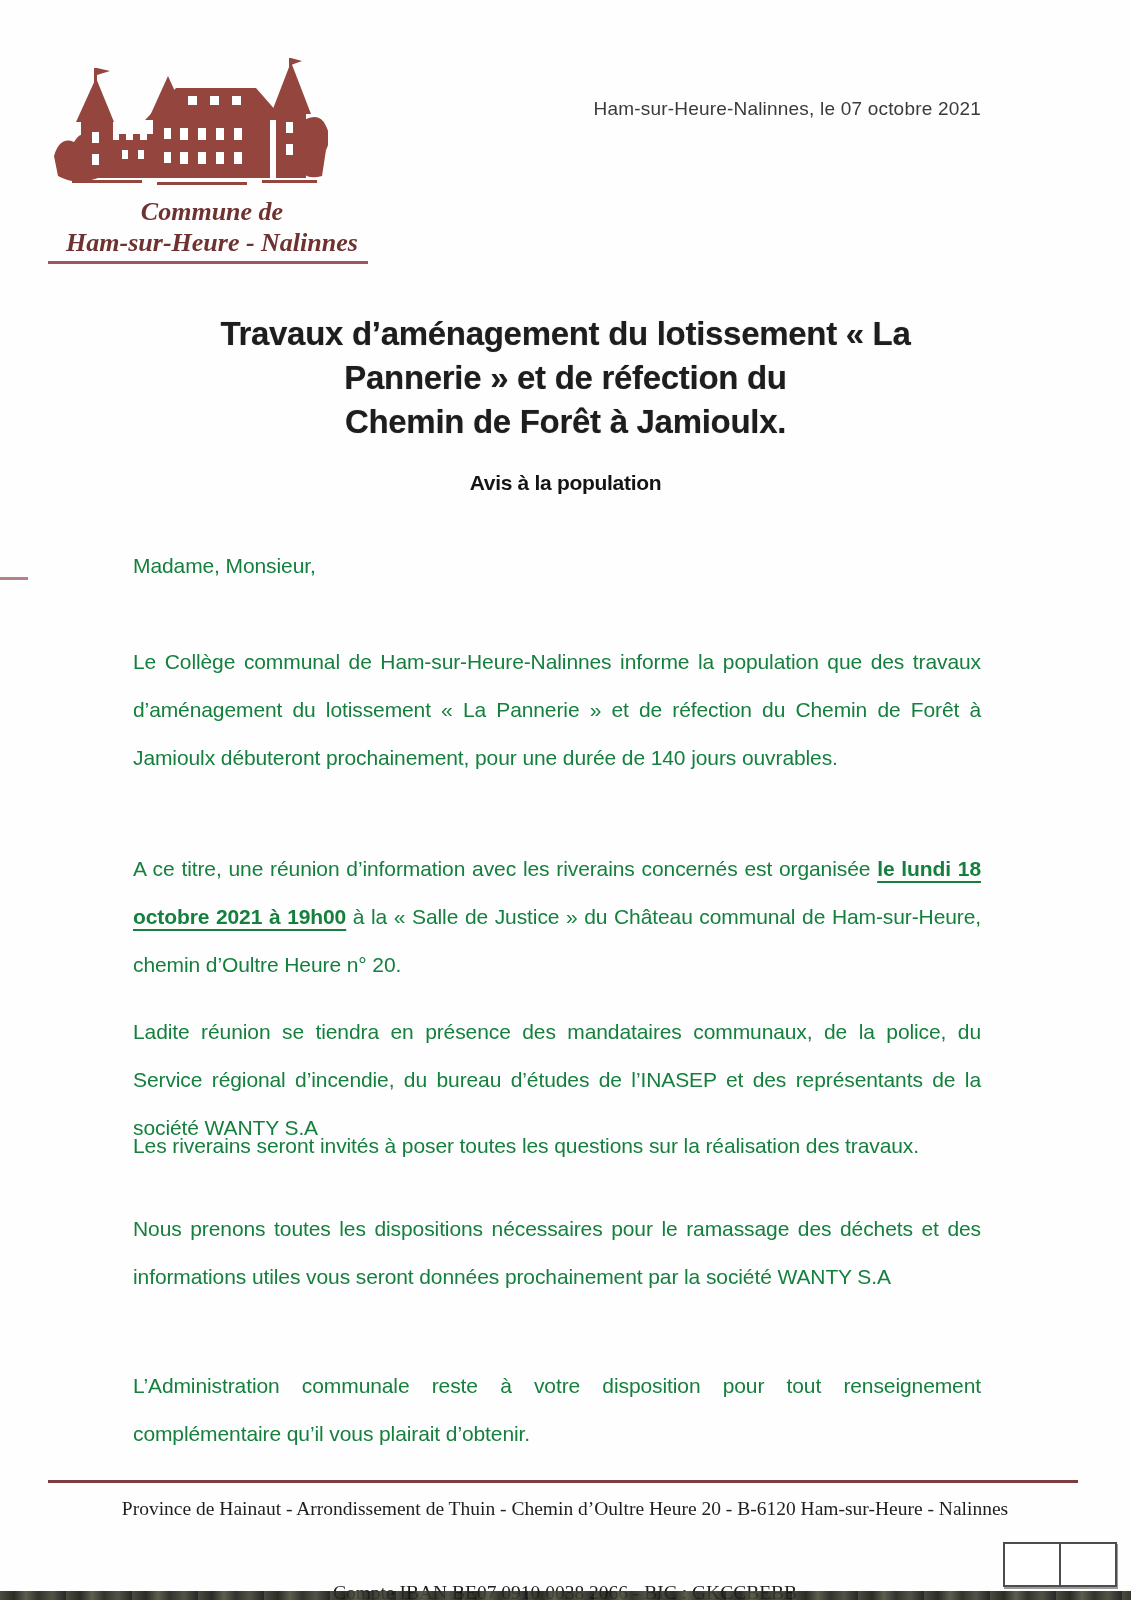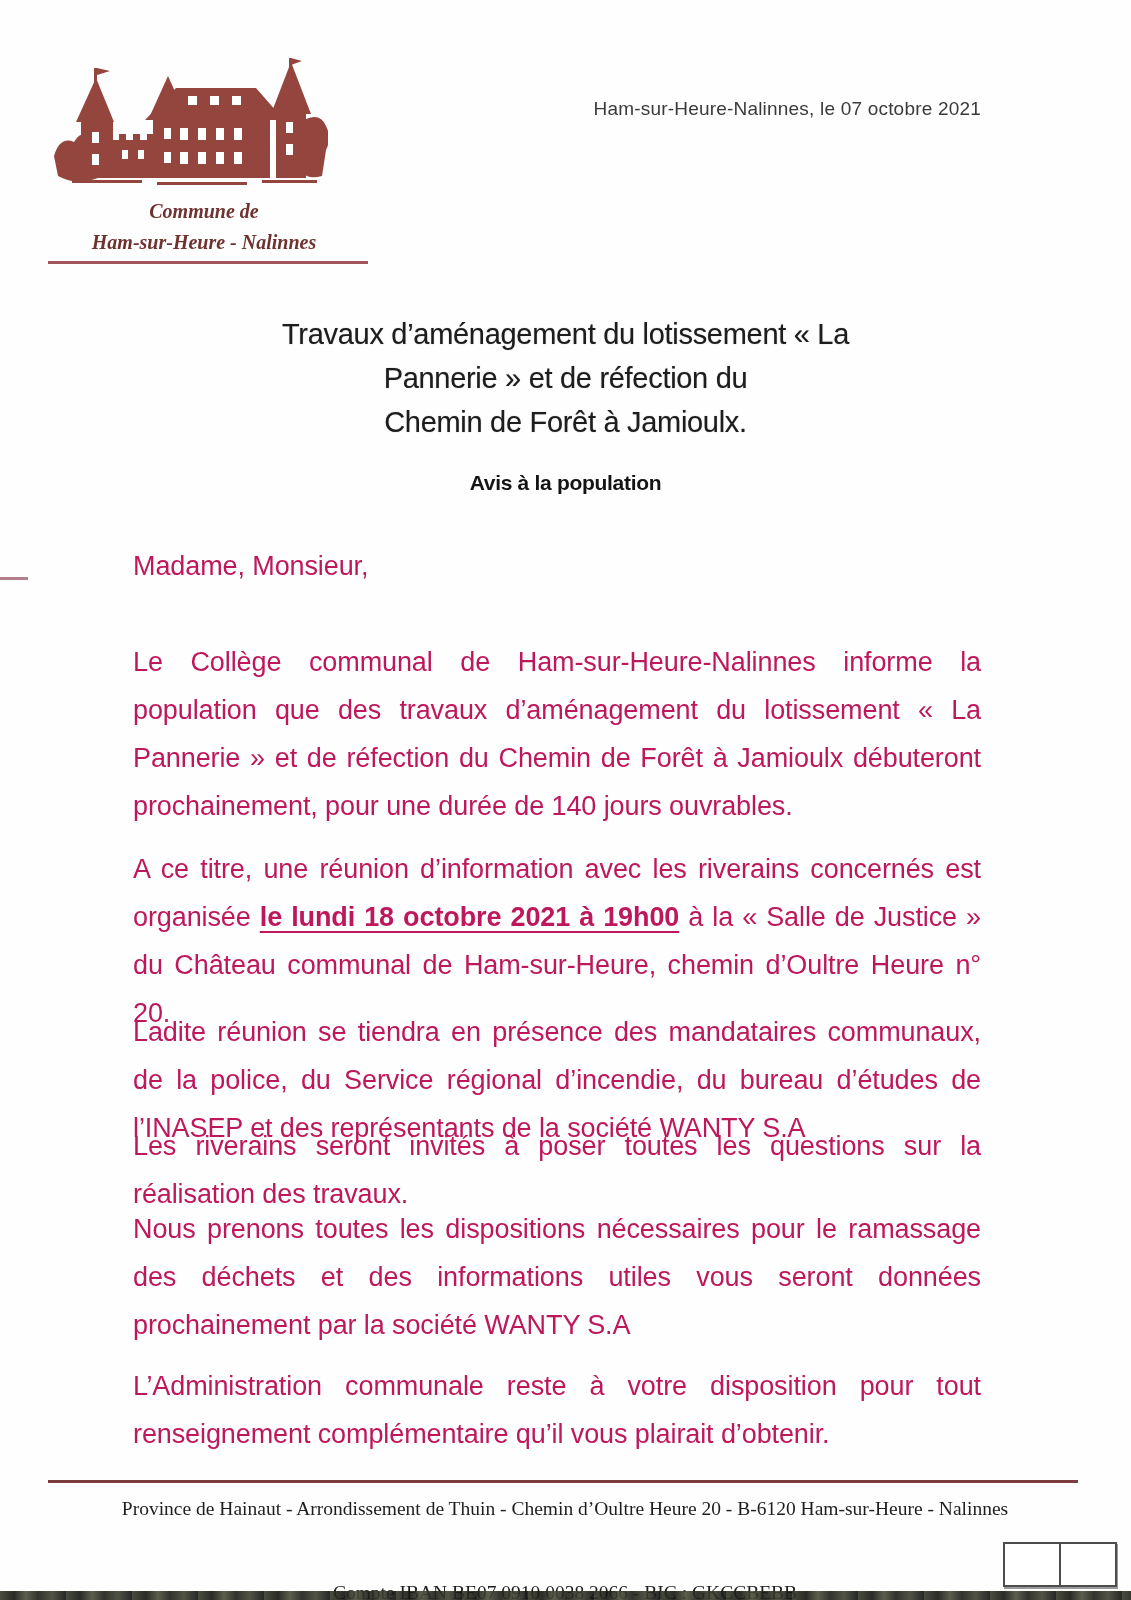--- a/index.html
+++ b/index.html
@@ -14,27 +14,27 @@
   }
 
   
   .logo-castle {
     position: absolute;
     left: 52px; top: 56px;
     width: 276px; height: 142px;
   }
   .logo-org {
     position: absolute;
-    left: 36px; top: 196px;
+    left: 44px; top: 196px;
     width: 336px;
     text-align: center;
     font-family: "Liberation Serif", serif;
     font-style: italic;
     font-weight: bold;
-    font-size: 20px;
+    font-size: 26px;
     line-height: 31px;
     color: #6e3230;
   }
   .logo-underline {
     position: absolute;
     left: 48px; top: 261px;
     width: 320px; height: 3px;
     background: #a2555b;
   }
 
@@ -48,22 +48,22 @@
     white-space: nowrap;
     margin-top: 12px;
   }
 
   
   .doc-title {
     position: absolute;
     left: 100px; top: 312px;
     width: 931px;
     text-align: center;
-    font-weight: normal;
-    font-size: 29px;
+    font-weight: bold;
+    font-size: 33px;
     line-height: 44px;
     color: #1d1d1d;
     letter-spacing: -0.3px;
     text-shadow: 0 0 1px rgba(40,40,40,0.45);
   }
   .doc-subtitle {
     position: absolute;
     left: 100px; top: 471px;
     width: 931px;
     text-align: center;
@@ -71,24 +71,24 @@
     font-size: 21px;
     color: #141414;
     letter-spacing: -0.3px;
   }
 
   
   .para {
     position: absolute;
     left: 133px;
     width: 848px;
-    font-size: 27px;
+    font-size: 21px;
     line-height: 48px;
     text-align: justify;
-    color: #be185d;
+    color: #15803d;
     letter-spacing: -0.1px;
   }
   .salutation { text-align: left; }
   .emph {
     font-weight: bold;
     text-decoration: underline;
     text-underline-offset: 5px;
     text-decoration-thickness: 2px;
   }
 

